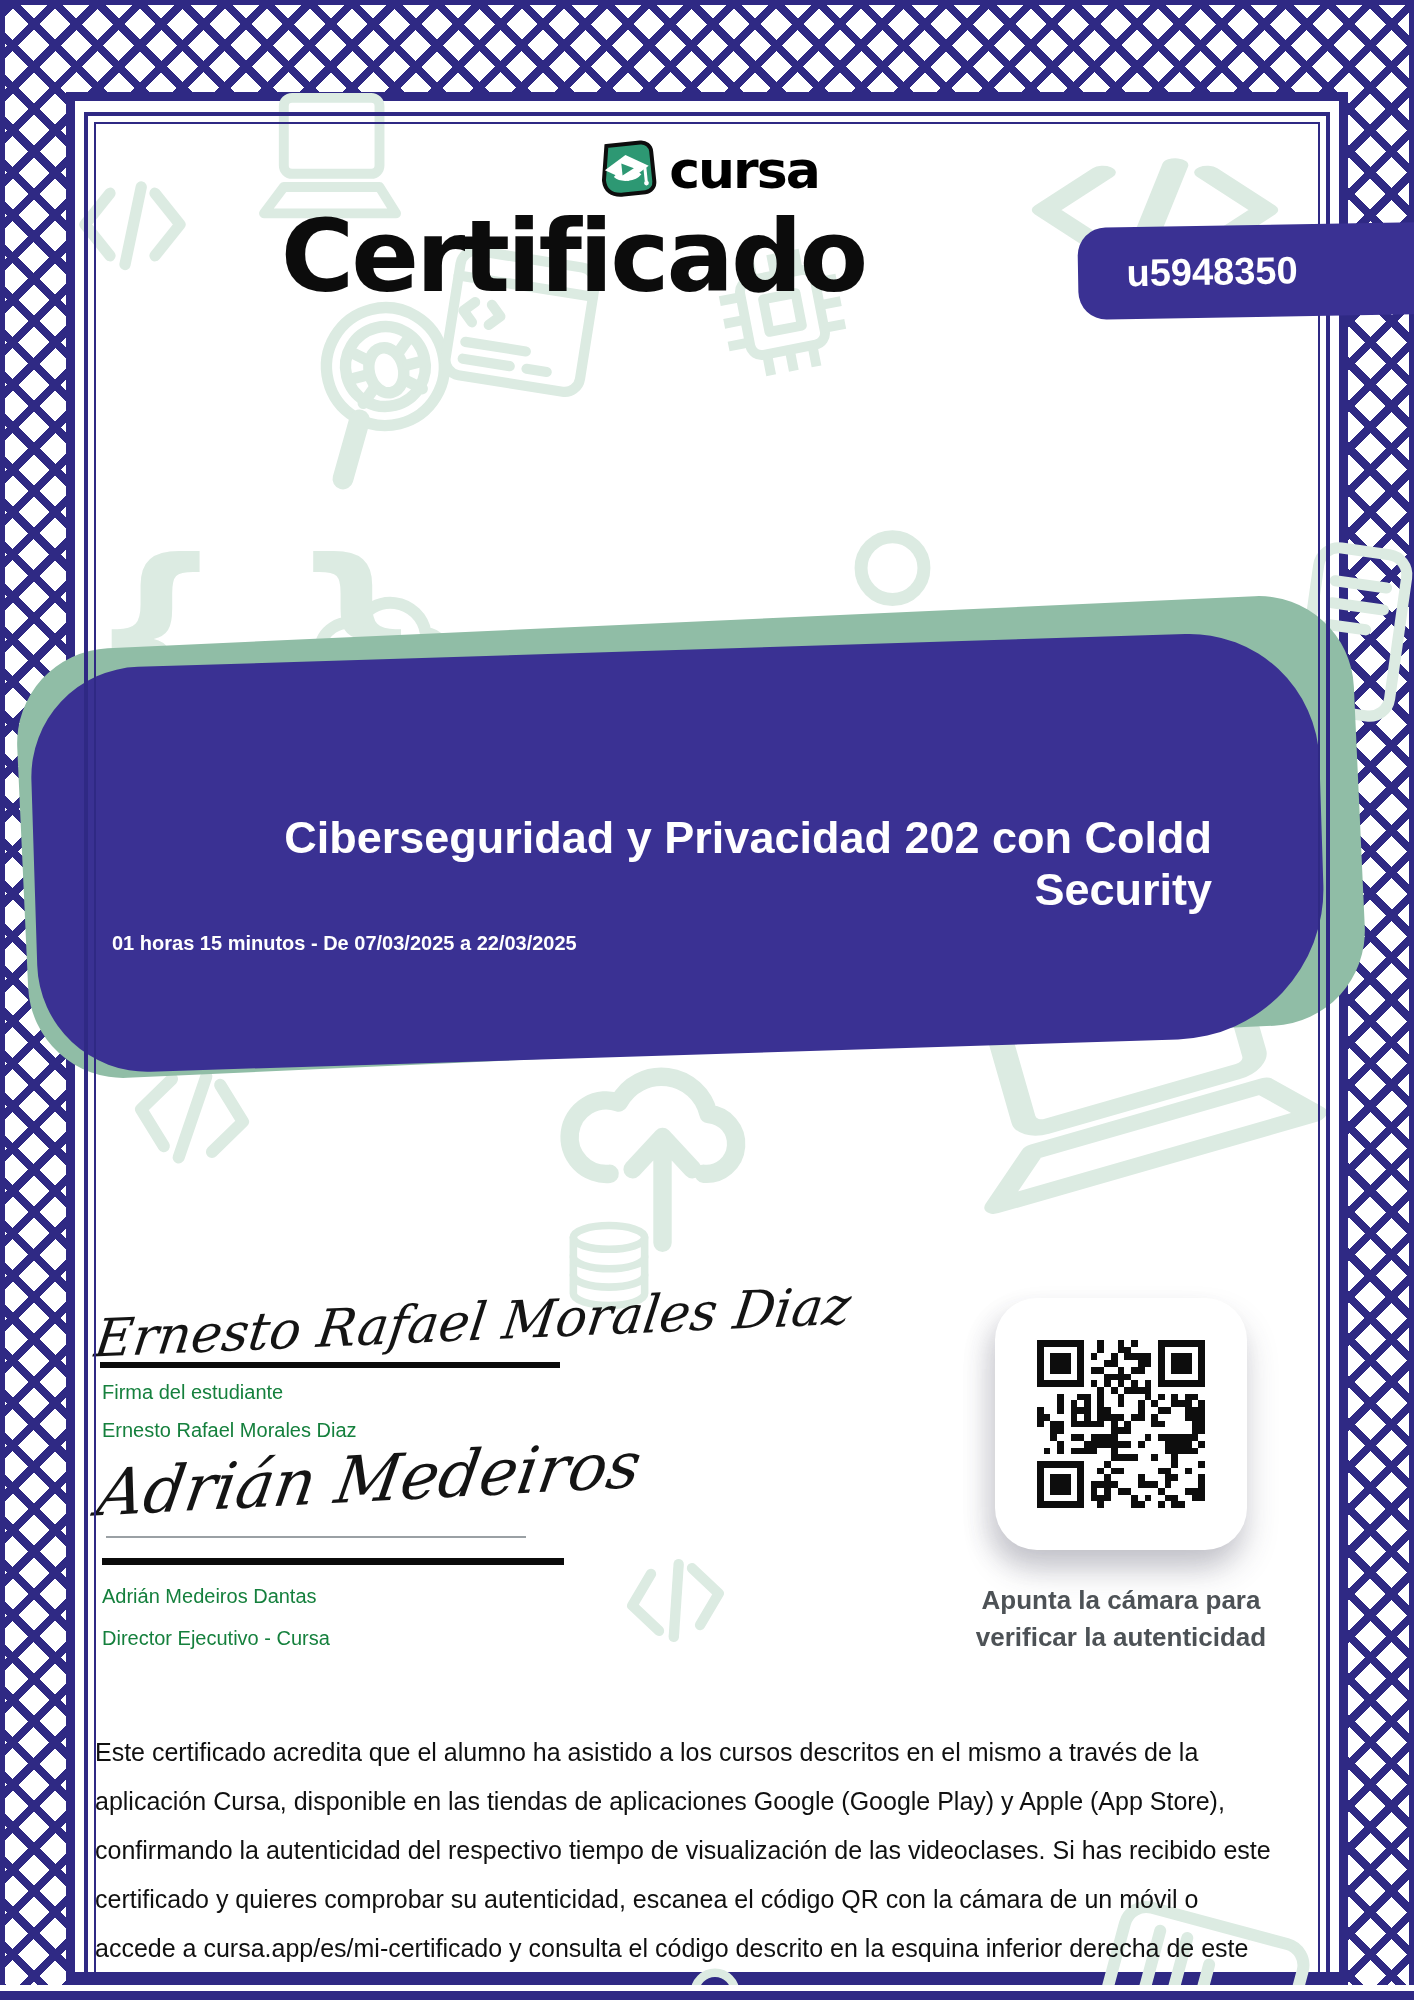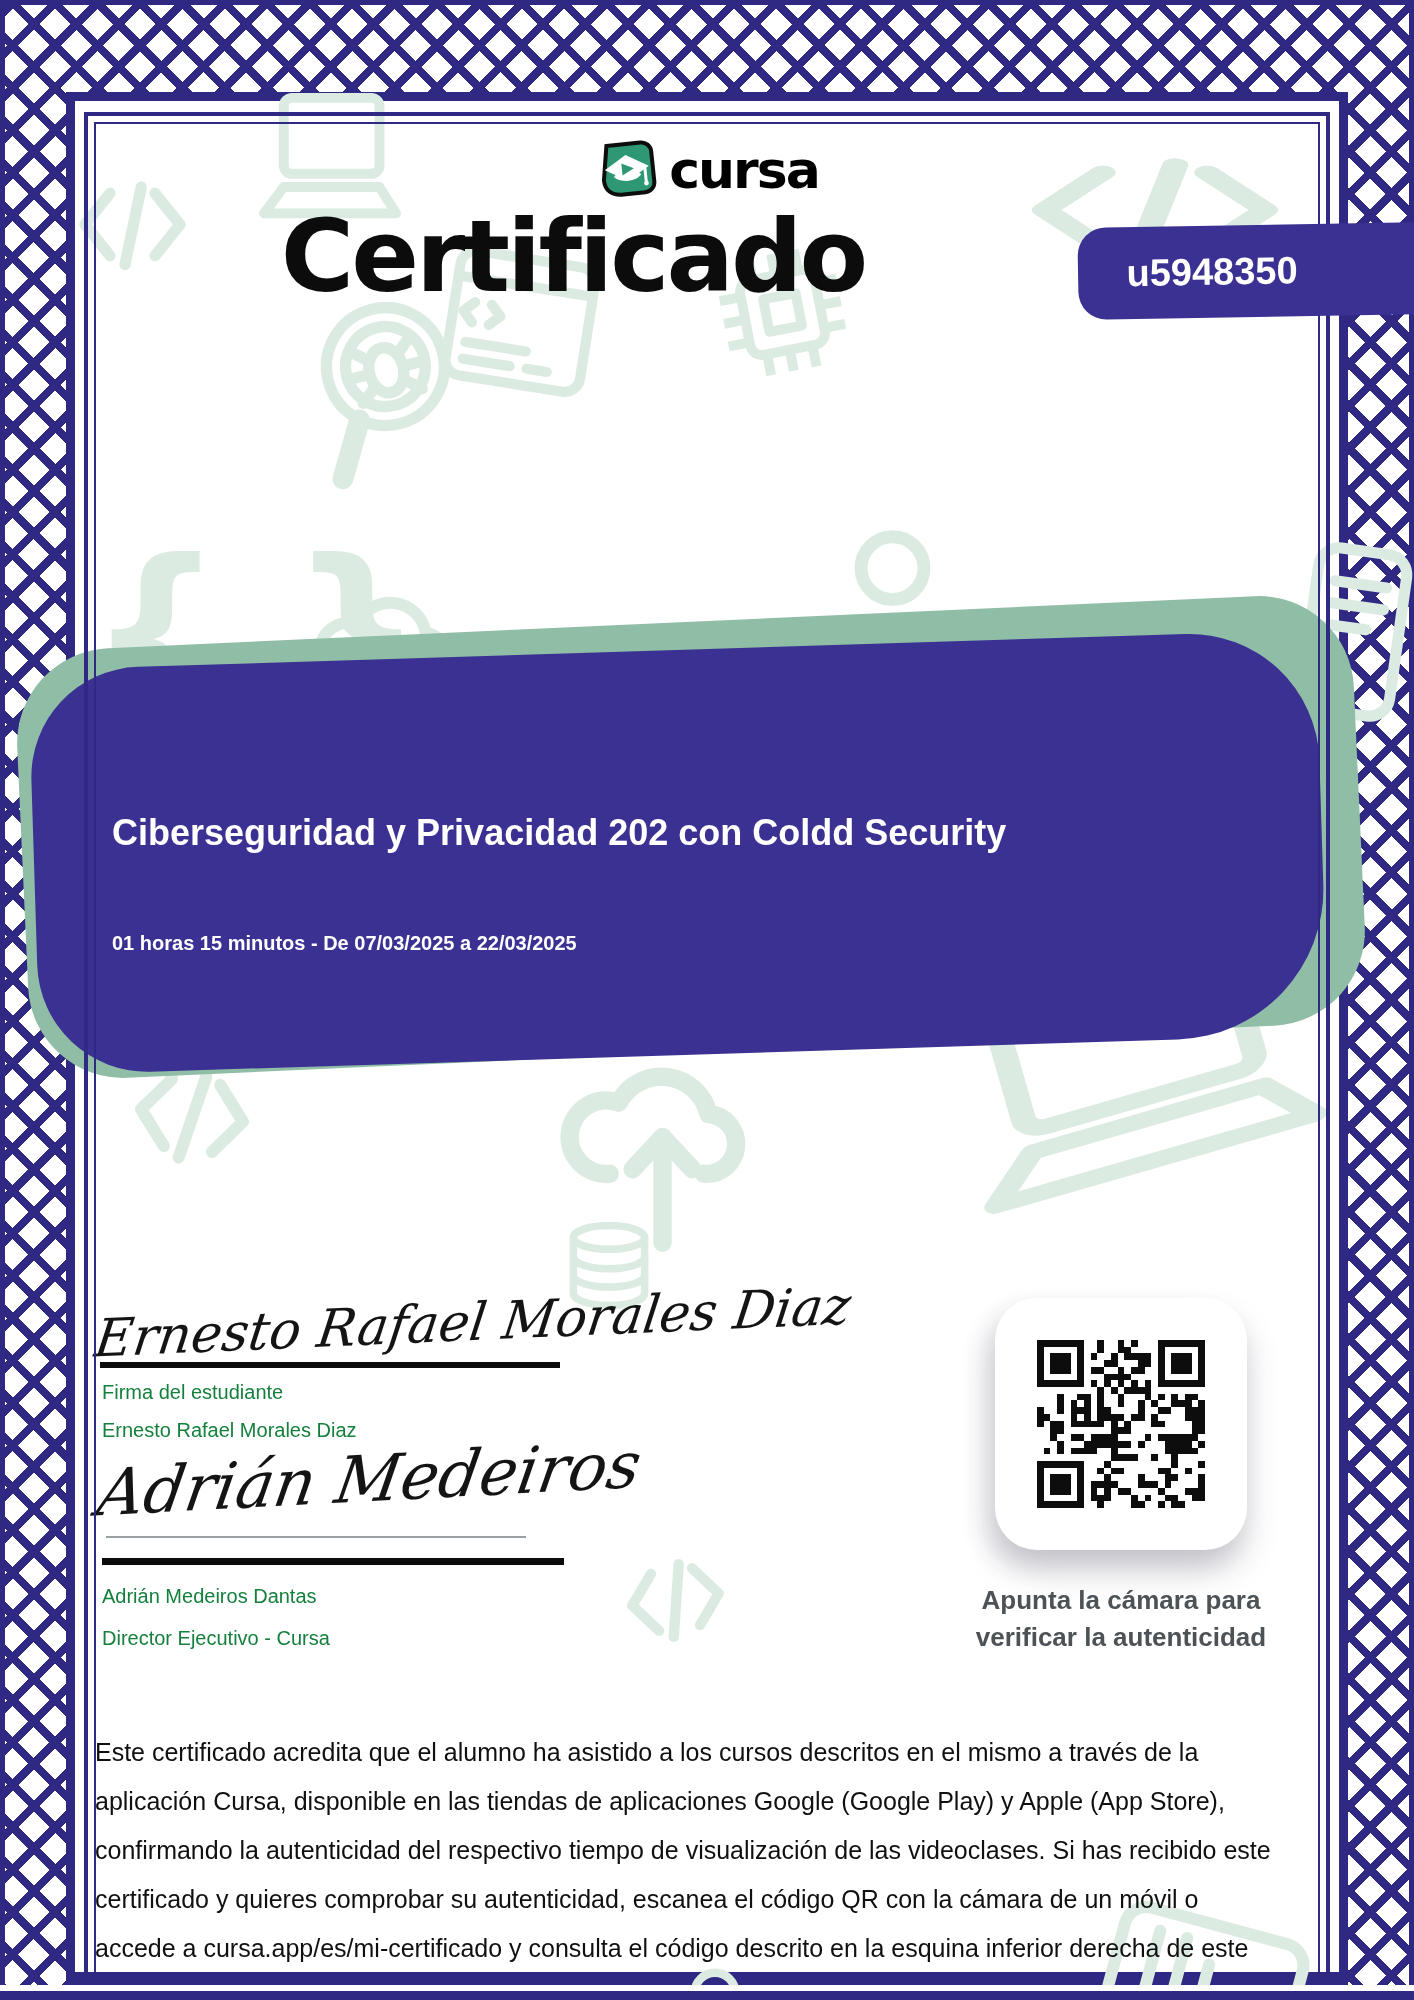--- a/index.html
+++ b/index.html
@@ -34,21 +34,21 @@
   .intro{position:absolute;left:122px;top:414px;z-index:3;color:#1a1a1a;}
   .intro .l1{font-size:29px;font-weight:bold;}
   .intro .l1 .nm{font-size:36px;margin-left:14px;}
   .intro .l2{font-size:29px;font-weight:bold;margin-top:15px;}
   
   .blob-green{position:absolute;left:22px;top:622px;width:1338px;height:430px;background:#90bda6;
               border-radius:95px;transform:rotate(-2.6deg);z-index:2;}
   .blob-purple{position:absolute;left:34px;top:650px;width:1288px;height:405px;background:#3a3193;
                border-radius:110px 130px 150px 110px;transform:rotate(-1.8deg);z-index:2;}
   .course-title{position:absolute;left:112px;top:812px;width:1100px;z-index:3;color:#fff;
-                font-size:36px;font-weight:bold;}
+                font-size:45px;font-weight:bold;text-align:right;}
   .course-details{position:absolute;left:112px;top:932px;width:1100px;z-index:3;color:#fff;
                   font-size:20px;font-weight:bold;}
   
   .script{position:absolute;z-index:3;color:#141414;font-family:"DejaVu Serif",serif;font-style:italic;
           white-space:nowrap;}
   .script.s1{left:95px;top:1292px;font-size:52px;transform:rotate(-2.5deg) skewX(-10deg);}
   .script.s2{left:98px;top:1442px;font-size:64px;transform:rotate(-3deg) skewX(-12deg);}
   .sig-line{position:absolute;background:#0b0b0b;z-index:3;}
   .sig-line.thin{background:#9aa0a4;}
   .sig-label{position:absolute;z-index:3;font-size:20px;color:#15803d;}

